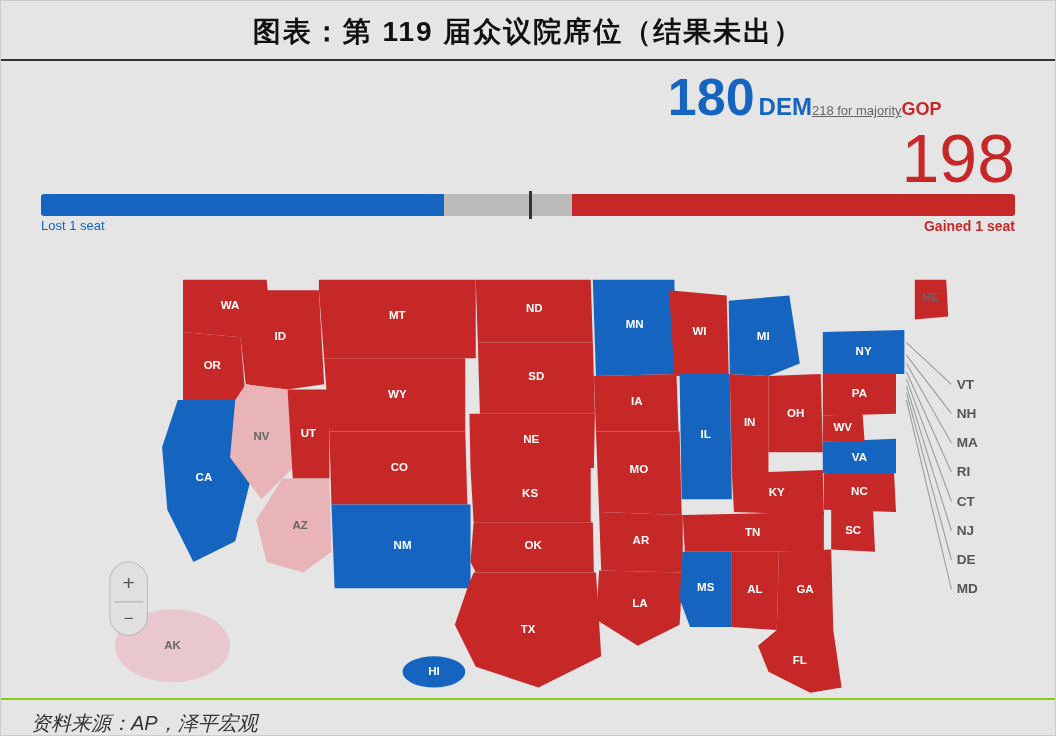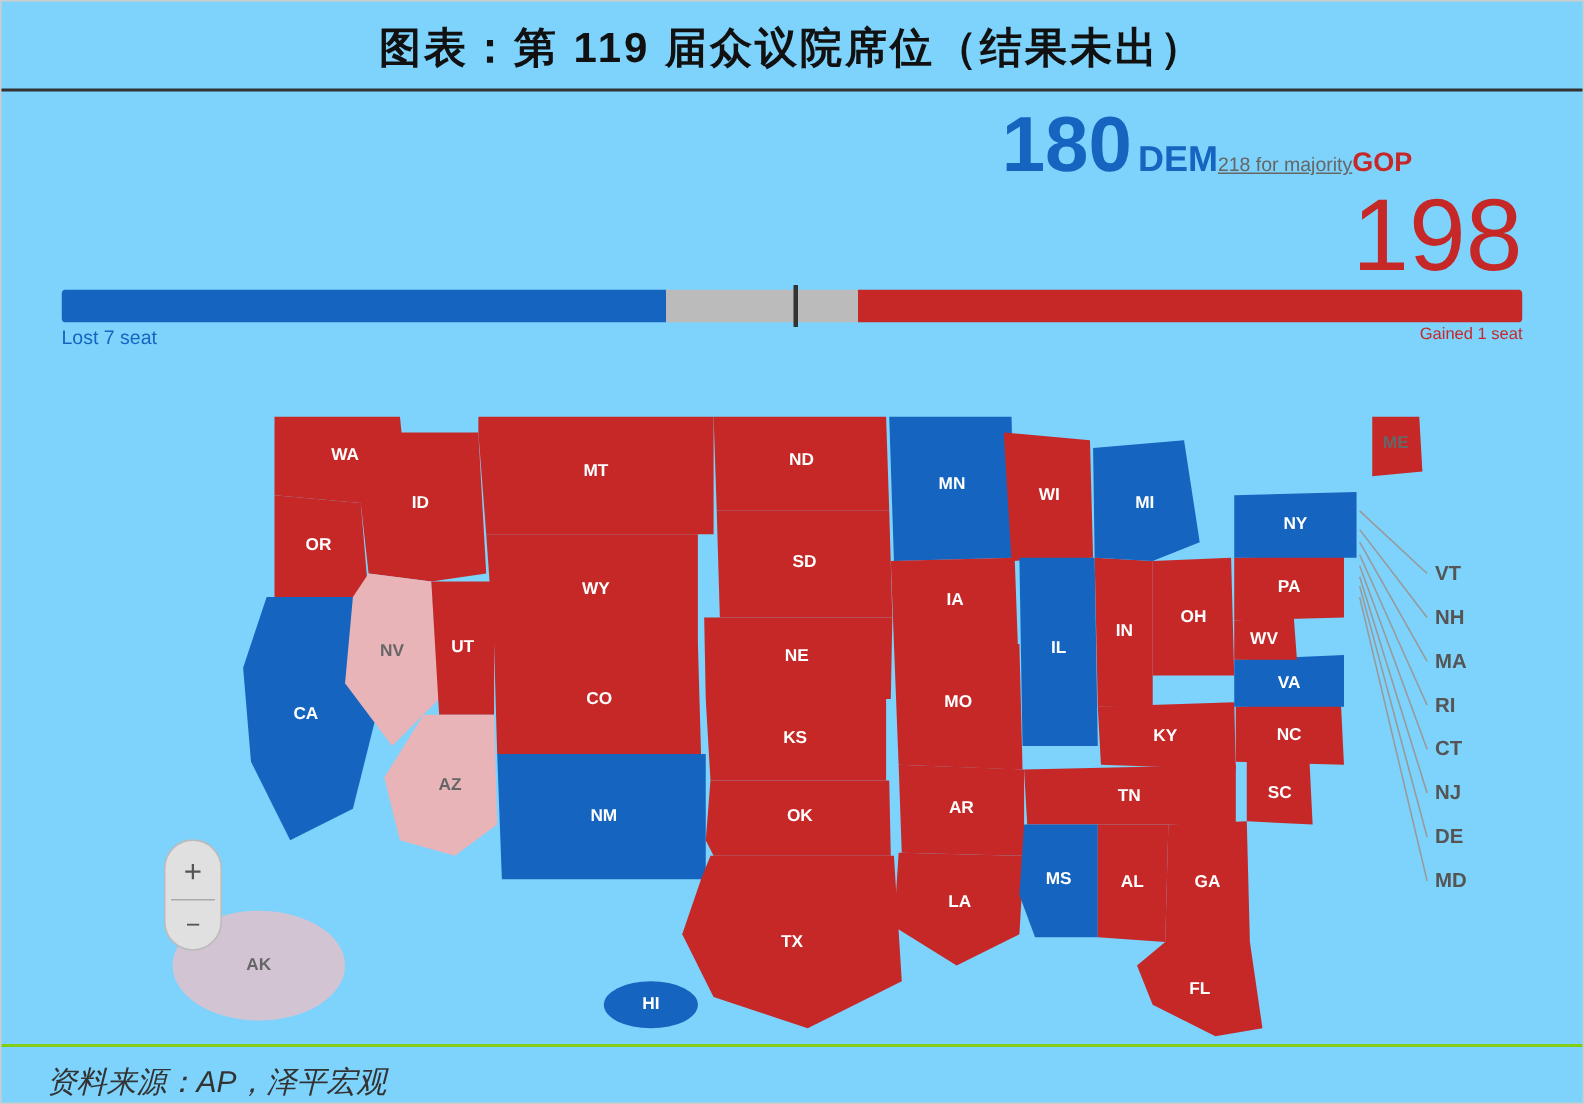--- a/index.html
+++ b/index.html
@@ -9,21 +9,21 @@
       background: #fff;
       font-family: Arial, 'Microsoft YaHei', sans-serif;
       overflow: hidden;
     }
 
     .page-container {
       width: 1056px;
       height: 736px;
       display: flex;
       flex-direction: column;
-      background: #7dd3fc;
+      background: #e5e5e5;
       border: 1px solid #ccc;
     }
 
     
     .title-bar {
       text-align: center;
       padding: 12px 0 8px 0;
       border-bottom: 2px solid #333;
     }
     .title-bar h1 {
@@ -121,22 +121,23 @@
     .seat-change-row {
       display: flex;
       justify-content: space-between;
       margin-top: 2px;
     }
     .lost-seat {
       font-size: 13px;
       color: #1565c0;
     }
     .gained-seat {
-      font-size: 11px;
+      font-size: 14px;
       color: #c62828;
+      font-weight: bold;
     }
 
     
     .map-section {
       flex: 1;
       position: relative;
       display: flex;
       justify-content: center;
       padding: 0 20px;
     }
@@ -205,21 +206,21 @@
     <div class="progress-bar-container">
       <div class="progress-bar">
         <div class="bar-dem" style="width: calc(180/435*100%)"></div>
         <div class="bar-mid" style="width: calc(57/435*100%)"></div>
         <div class="bar-gop"></div>
       </div>
       <div class="majority-tick"></div>
     </div>
 
     <div class="seat-change-row">
-      <span class="lost-seat">Lost 7 seat</span>
+      <span class="lost-seat">Lost 1 seat</span>
       <span class="gained-seat">Gained 1 seat</span>
     </div>
   </div>
 
   <div class="map-section">
     <div class="map-wrapper">
 
       
       <svg class="us-map" viewBox="0 0 860 440">
 

